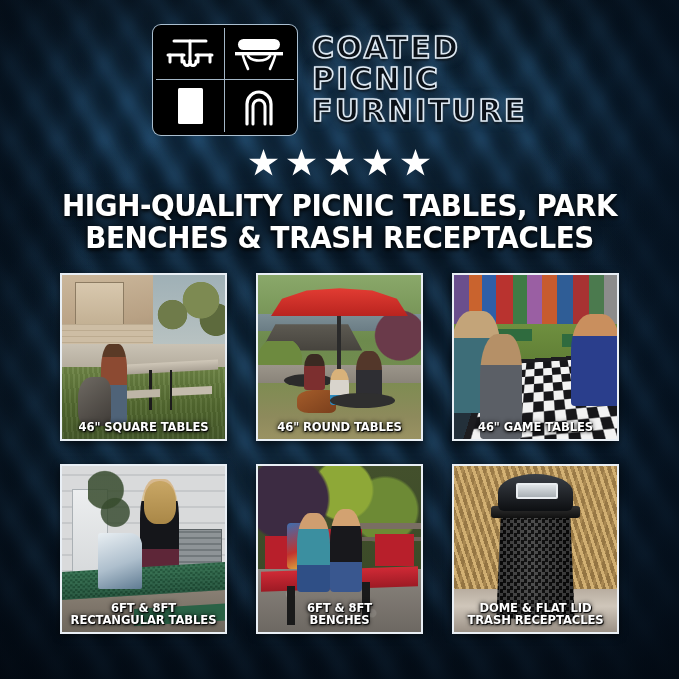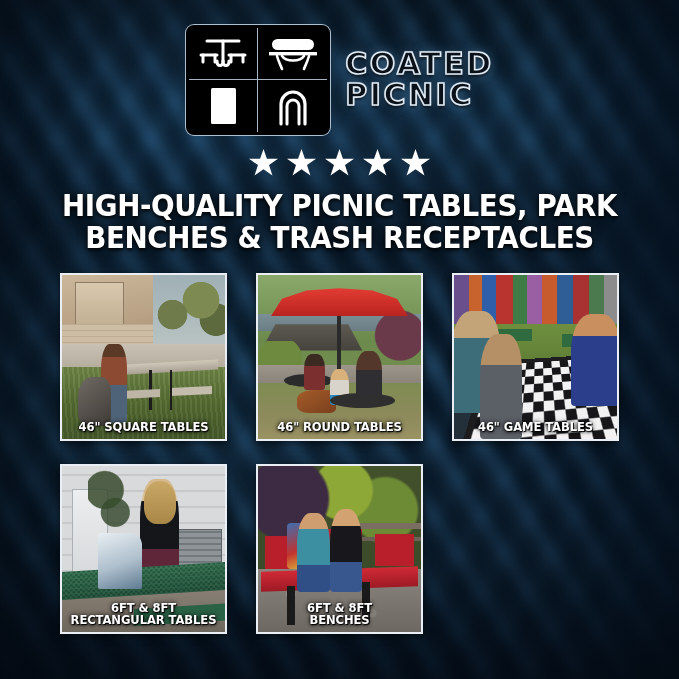--- a/index.html
+++ b/index.html
@@ -374,20 +374,21 @@
         <svg width="44" height="44" viewBox="0 0 44 44">
           <path d="M10 40 L10 20 A12 12 0 0 1 34 20 L34 40" fill="none" stroke="#ffffff" stroke-width="3.2" stroke-linecap="round"></path>
           <path d="M16 40 L16 22 A6 6 0 0 1 28 22 L28 40" fill="none" stroke="#ffffff" stroke-width="3" stroke-linecap="round"></path>
         </svg>
       </div>
     </div>
 
     <div class="logo-words">
       <div class="logo-word">COATED</div>
       <div class="logo-word">PICNIC</div>
+      <div class="logo-word">FURNITURE</div>
     </div>
   </div>
 
   <div class="stars">
     <div class="star"></div>
     <div class="star"></div>
     <div class="star"></div>
     <div class="star"></div>
     <div class="star"></div>
   </div>
@@ -491,15 +492,29 @@
         <div class="t5-pack"></div>
           <div class="t5-kid1"></div>
           <div class="t5-kid2"></div>
       </div>
       <div class="tile-label">
         <span>6FT &amp; 8FT</span>
         <span>BENCHES</span>
       </div>
     </div>
 
+    <div class="tile">
+      <div class="tile-photo">
+        <div class="t6-grass"></div>
+          <div class="t6-path"></div>
+        <div class="t6-body"></div>
+          <div class="t6-rim"></div>
+        <div class="t6-dome"></div>
+          <div class="t6-open"></div>
+      </div>
+      <div class="tile-label">
+        <span>DOME &amp; FLAT LID</span>
+        <span>TRASH RECEPTACLES</span>
+      </div>
+    </div>
 
   </div>
 </div>
 
 </body></html>

